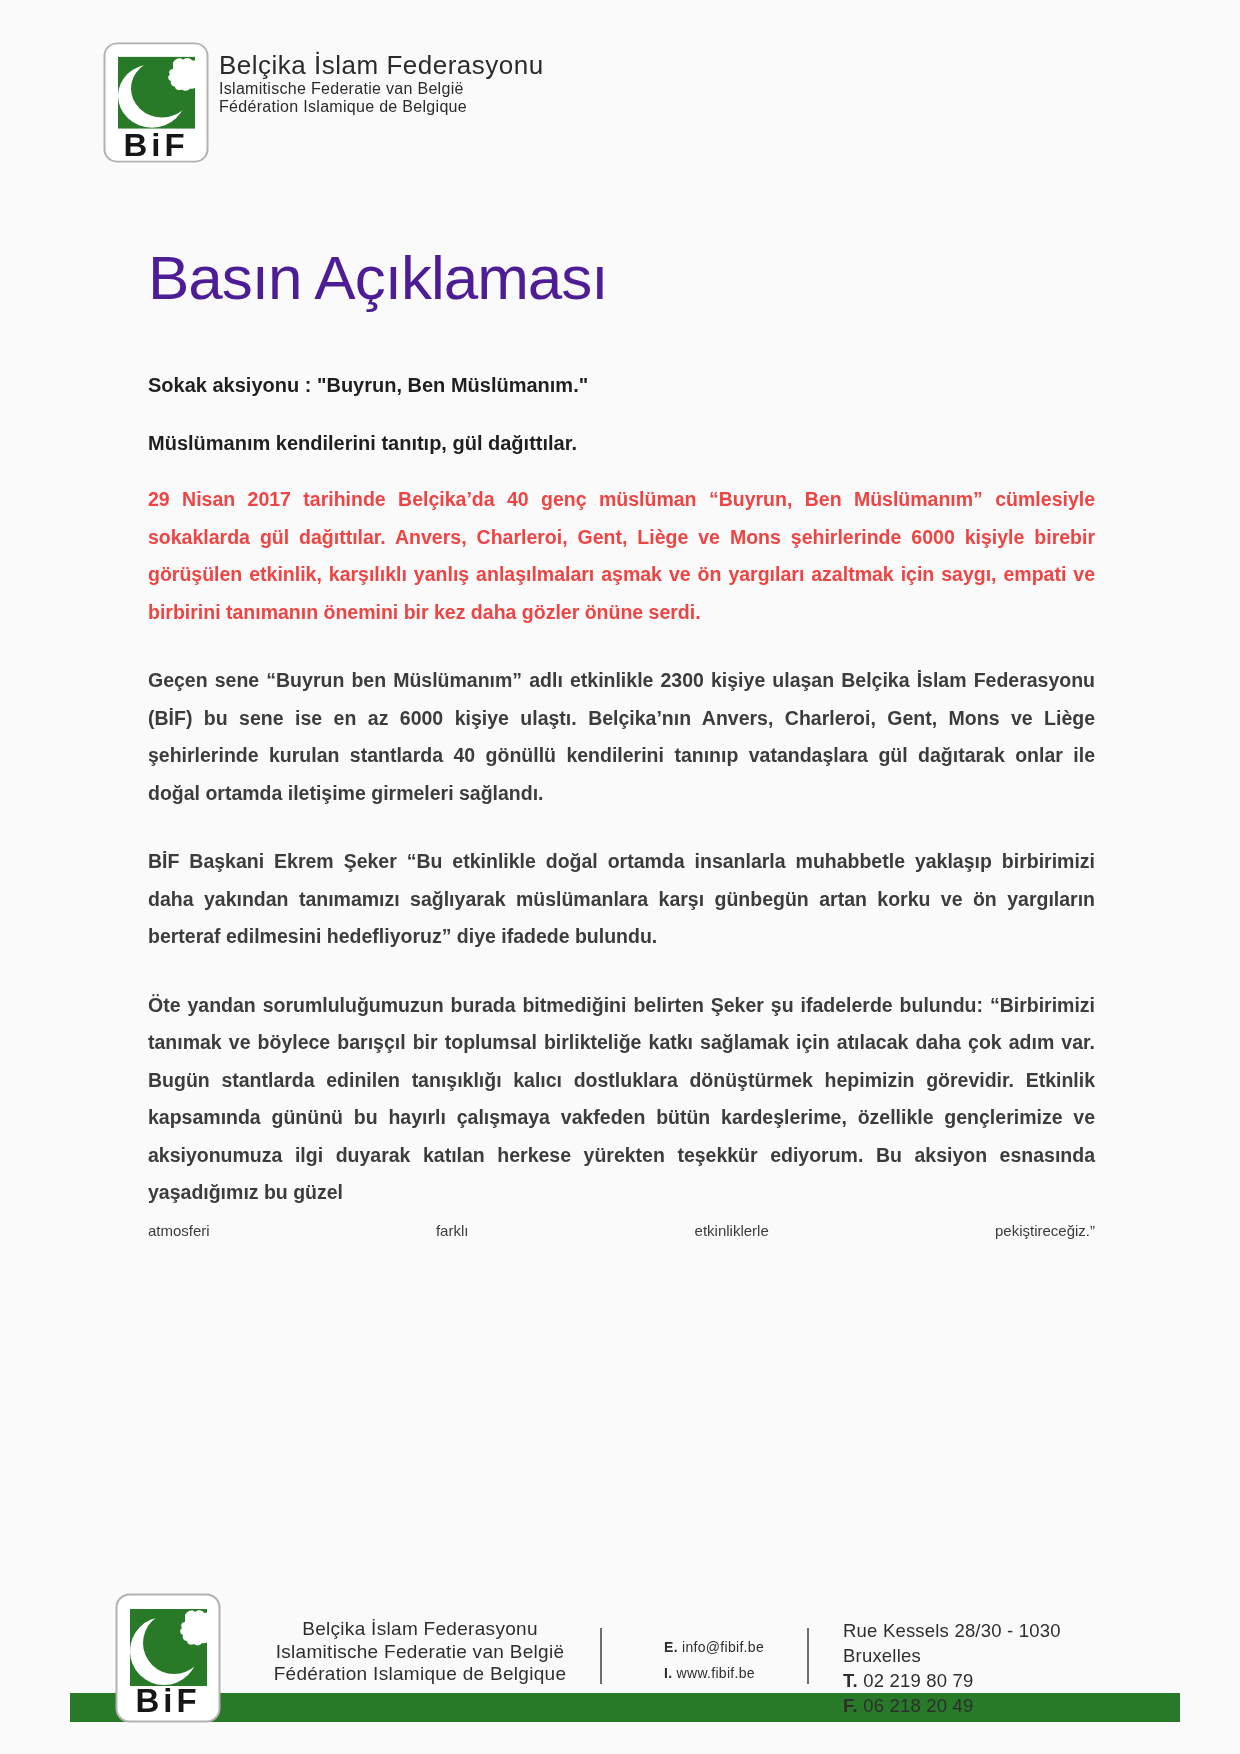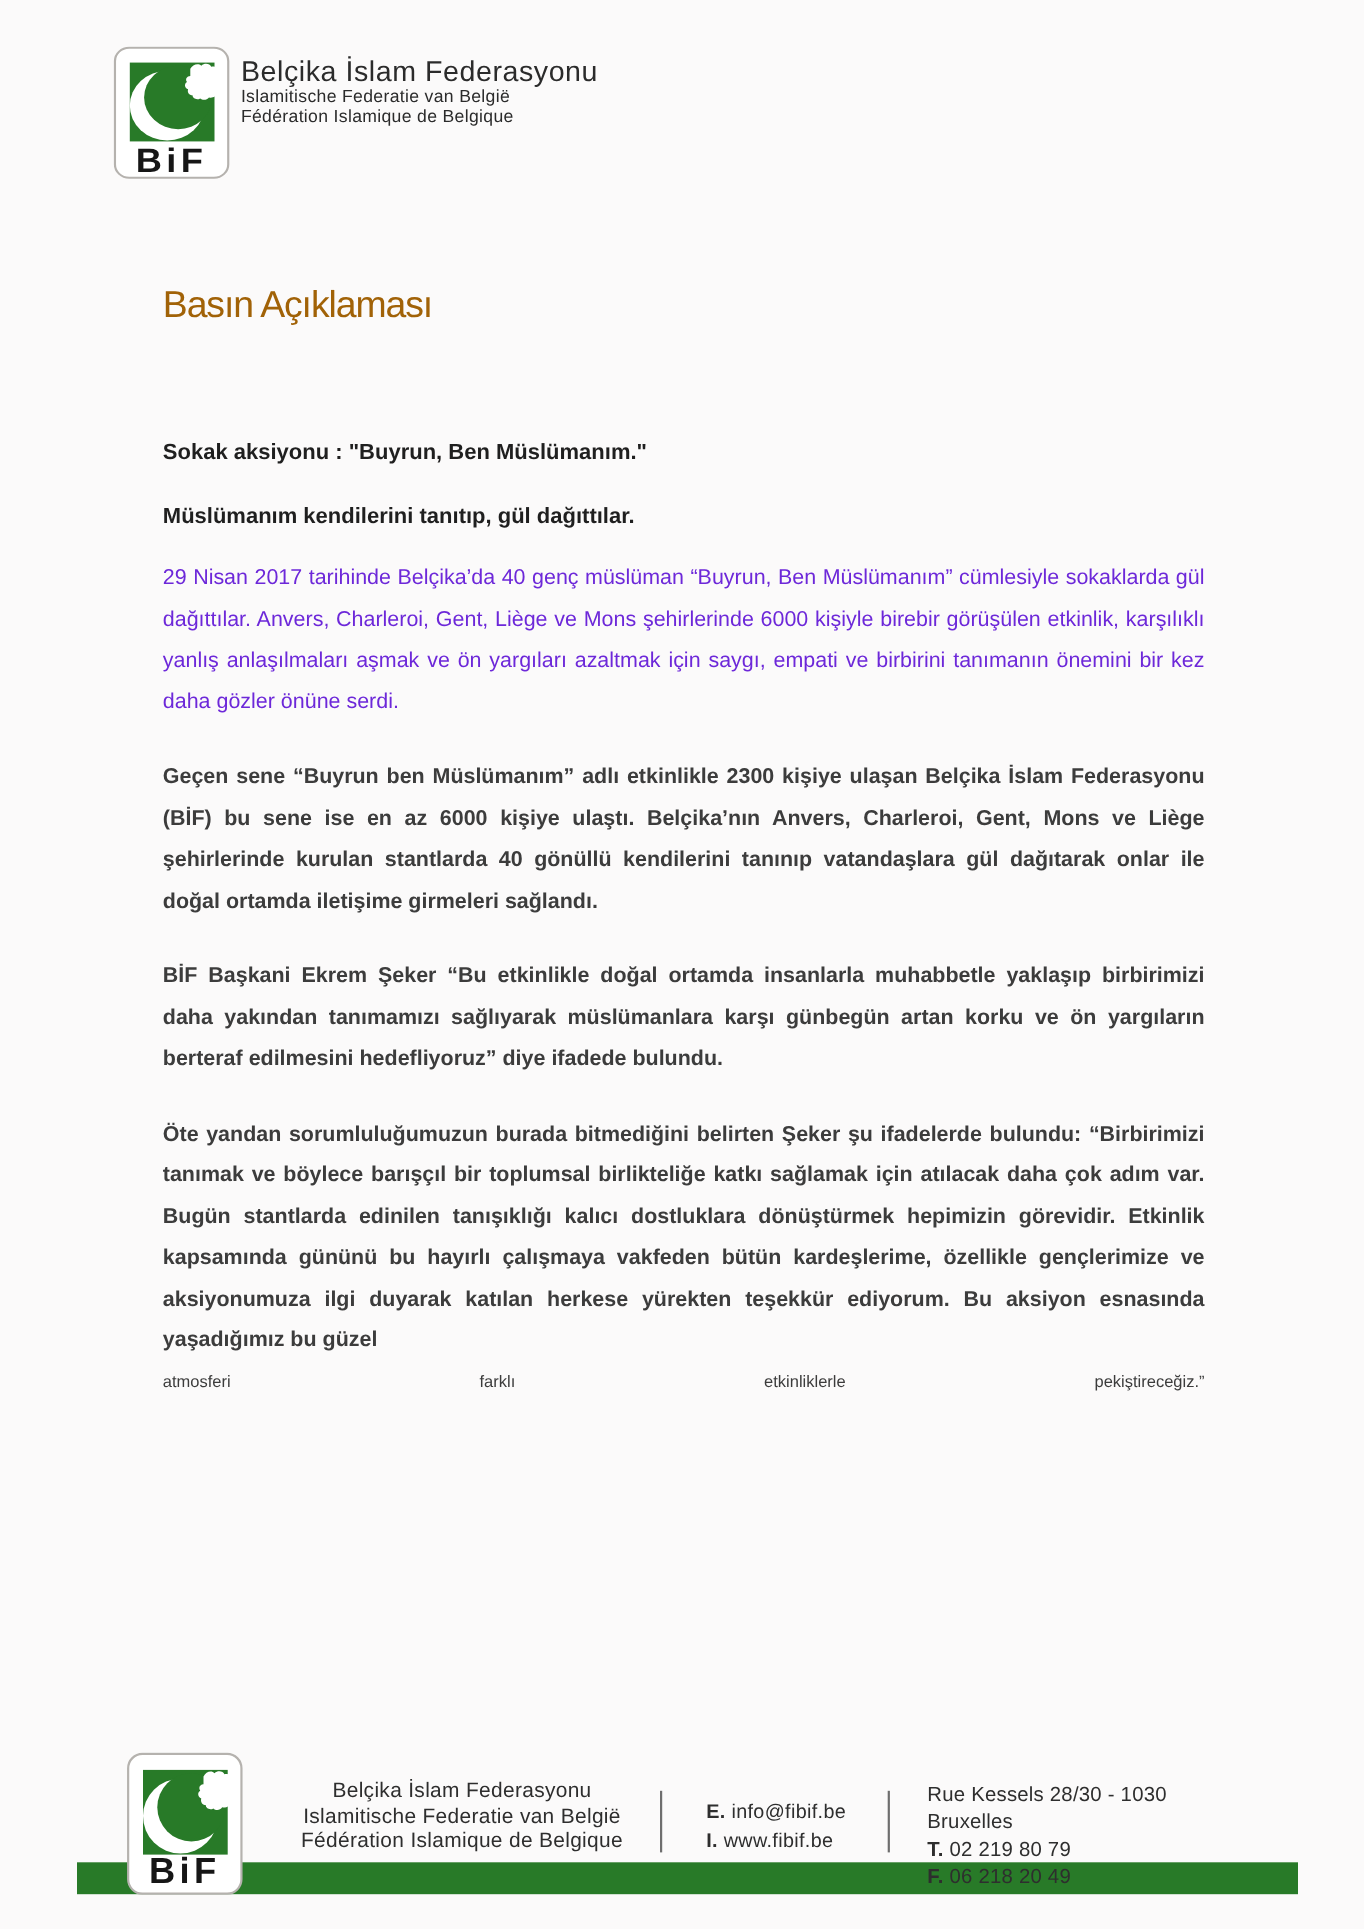--- a/index.html
+++ b/index.html
@@ -21,48 +21,48 @@
   
   .header-logo{position:absolute;left:103px;top:42px;width:106px;height:121px;}
   .footer-logo{position:absolute;left:115px;top:1593px;width:106px;height:130px;}
   .logo-svg{width:100%;height:100%;display:block;}
   .header-org{position:absolute;left:219px;top:50px;color:#2b2b2b;}
   .org-primary{font-size:26px;letter-spacing:0.5px;font-weight:400;line-height:30px;}
   .org-sub{font-size:16px;line-height:17.5px;letter-spacing:0.3px;}
   
   .content{position:absolute;left:148px;top:248px;width:947px;}
   .doc-title{
-    font-size:34px;font-weight:400;color:#a16207;
-    letter-spacing:-1px;line-height:59px;margin:0 0 92px 0;
+    font-size:62px;font-weight:400;color:#4c1d95;
+    letter-spacing:-1px;line-height:59px;margin:0 0 66px 0;
   }
   .sub-bold{font-size:20px;font-weight:700;color:var(--heading);line-height:24px;margin:0;}
   .sub-bold.first{margin-bottom:34px;}
   .sub-bold.second{margin-bottom:26px;}
   .para{
     font-size:19.5px;line-height:37.5px;text-align:justify;
     margin:0 0 31px 0;color:var(--text);font-weight:bold;
   }
-  .para.lead{font-weight:400;color:#6d28d9;}
+  .para.lead{font-weight:700;color:#ef4444;}
   .para.closing-body{margin-bottom:0;}
   .closing-line{
     font-size:15px;line-height:37.5px;color:var(--text);
     text-align:justify;text-align-last:justify;margin:0;
   }
   
   .footer-bar{position:absolute;left:70px;top:1693px;width:1110px;height:29px;background:var(--green);}
   .footer-org{
     position:absolute;left:240px;top:1618px;width:360px;text-align:center;
     color:var(--footer-text);font-size:19px;line-height:22.5px;letter-spacing:0.3px;
   }
   .footer-divider{position:absolute;width:2px;background:#6e6e6e;top:1628px;height:56px;}
   .footer-divider.d1{left:600px;}
   .footer-divider.d2{left:807px;}
   .footer-contact{
-    position:absolute;left:642px;top:1634px;color:var(--footer-text);
-    font-size:18px;line-height:26px;letter-spacing:0.3px;
+    position:absolute;left:664px;top:1634px;color:var(--footer-text);
+    font-size:14px;line-height:26px;letter-spacing:0.3px;
   }
   .footer-address{
     position:absolute;left:843px;top:1618px;width:300px;text-align:left;
     color:var(--footer-text);font-size:18.5px;line-height:25px;letter-spacing:0.2px;
   }
   .lbl{font-weight:700;}
 </style>
 </head>
 <body>
 

